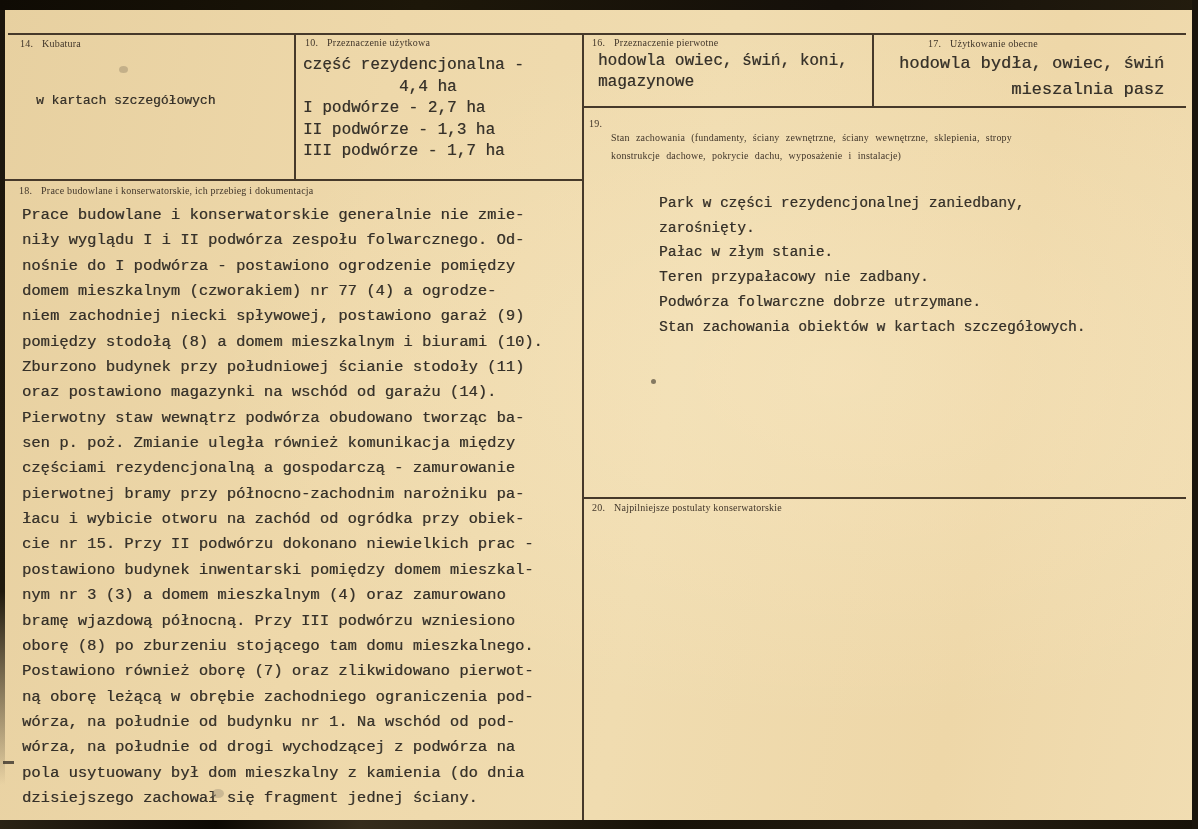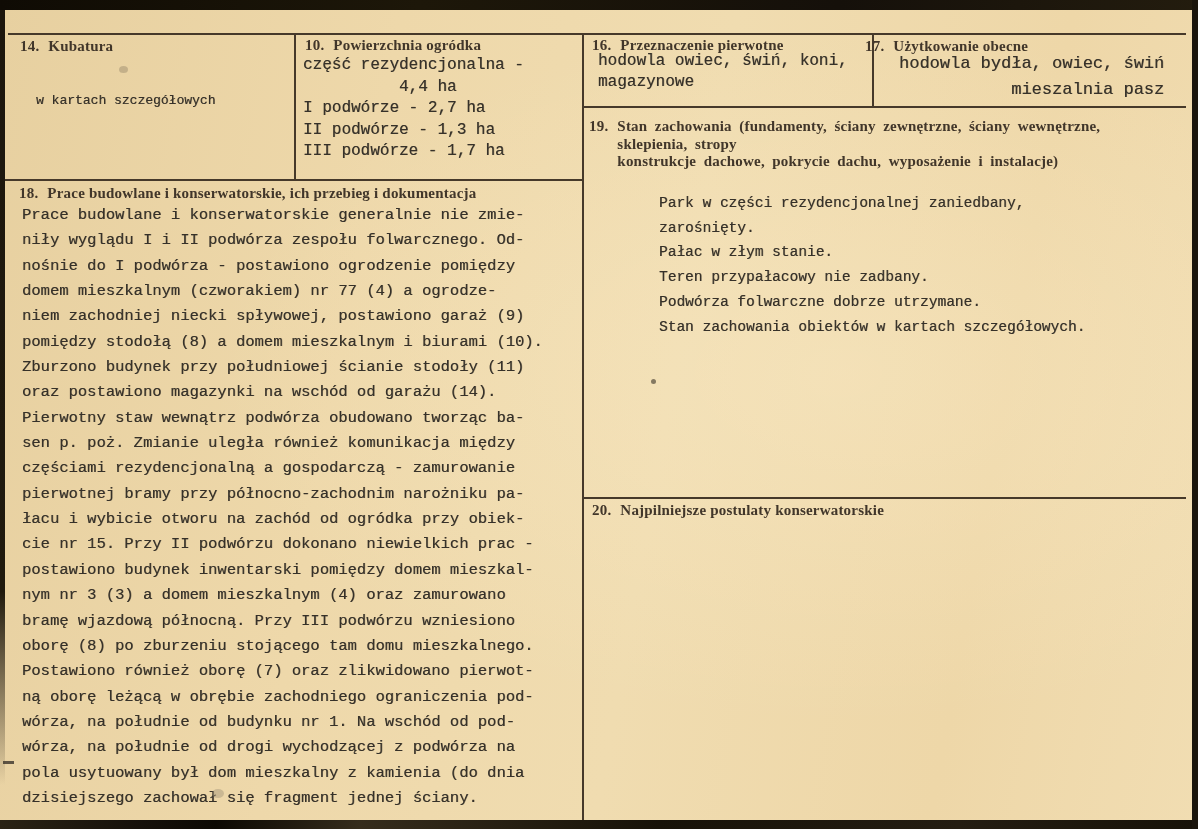--- a/index.html
+++ b/index.html
@@ -21,29 +21,29 @@
   .rh{position:absolute;height:2px;background:#46392a;}
   .rv{position:absolute;width:2px;background:#46392a;}
   .rh-top{left:8px;top:33px;width:1178px;}
   .rh-18{left:5px;top:179px;width:578px;}
   .rh-1617{left:582px;top:106px;width:604px;}
   .rh-20{left:583px;top:497px;width:603px;}
   .rv-main{left:582px;top:33px;height:787px;}
   .rv-1415{left:294px;top:33px;height:146px;}
   .rv-1617{left:872px;top:33px;height:73px;}
   
-  .label{position:absolute;font-weight:bold;font-size:15px;color:#41362a;letter-spacing:.2px;white-space:nowrap;}
+  .label{position:absolute;font-weight:normal;font-size:10px;color:#41362a;letter-spacing:.2px;white-space:nowrap;}
   .label .num{margin-right:9px;}
   .lbl-14{left:20px;top:38px;}
   .lbl-15{left:305px;top:37px;}
   .lbl-16{left:592px;top:37px;}
-  .lbl-17{left:865px;top:38px;text-align:center;}
+  .lbl-17{left:928px;top:38px;text-align:center;}
   .lbl-18{left:19px;top:185px;}
   .lbl-19{left:589px;top:118px;display:flex;white-space:normal;width:575px;}
-  .lbl-19 .wrap{line-height:17.5px;word-spacing:3.5px;}
+  .lbl-19 .wrap{line-height:17.5px;word-spacing:3.5px;margin-top:11px;}
   .lbl-20{left:592px;top:502px;}
   
   .typed{position:absolute;font-family:"Liberation Mono", monospace;color:#363129;
     text-shadow:.5px 0 0 rgba(54,49,41,.55);white-space:pre;}
   .t14{left:36px;top:93px;font-size:13px;}
   .t15{left:303px;top:55px;font-size:16px;line-height:21.5px;}
   .t15 .tline:nth-child(2){padding-left:96px;}
   .t16{left:598px;top:51px;font-size:16px;line-height:21px;}
   .t16 .tline:nth-child(3){padding-left:50px;}
   .t17{left:899px;top:51px;font-size:17px;line-height:26px;text-align:right;}
@@ -74,21 +74,21 @@
   <div class="rv rv-main"></div>
   <div class="rv rv-1415"></div>
   <div class="rv rv-1617"></div>
 
   <div>
     <div class="label lbl-14"><span class="num">14.</span><span>Kubatura</span></div>
     <div class="typed t14">w kartach szczegółowych</div>
   </div>
 
   <div>
-    <div class="label lbl-15"><span class="num">10.</span><span>Powierzchnia ogródka</span></div>
+    <div class="label lbl-15"><span class="num">10.</span><span>Przeznaczenie użytkowa</span></div>
     <div class="typed t15"><div class="tline">część rezydencjonalna -</div><div class="tline">4,4 ha</div><div class="tline">I podwórze - 2,7 ha</div><div class="tline">II podwórze - 1,3 ha</div><div class="tline">III podwórze - 1,7 ha</div></div>
   </div>
 
   <div>
     <div class="label lbl-16"><span class="num">16.</span><span>Przeznaczenie pierwotne</span></div>
     <div class="typed t16"><div class="tline">hodowla owiec, świń, koni,</div><div class="tline">magazynowe</div></div>
   </div>
 
   <div>
     <div class="label lbl-17"><span class="num">17.</span><span>Użytkowanie obecne</span></div>

